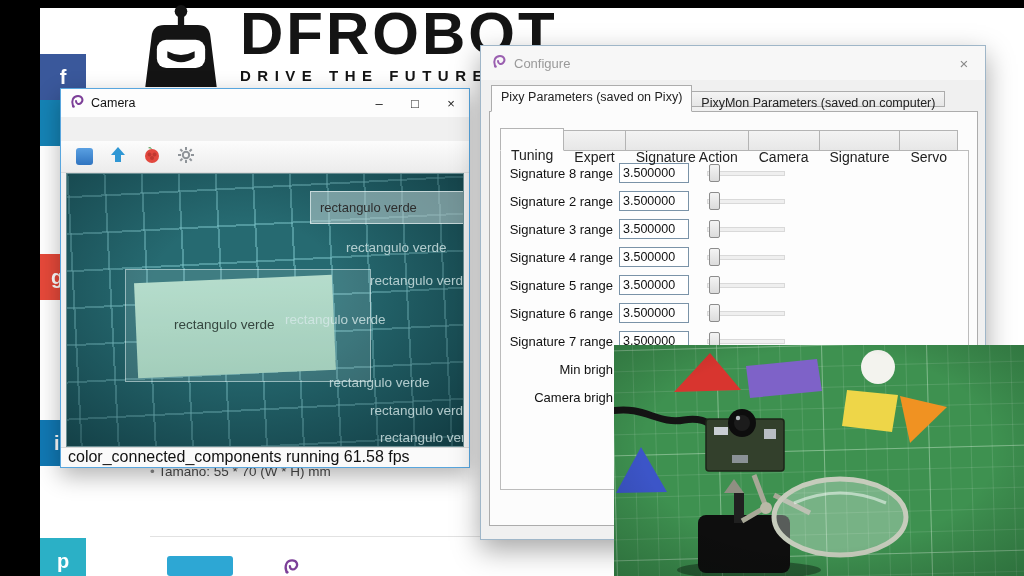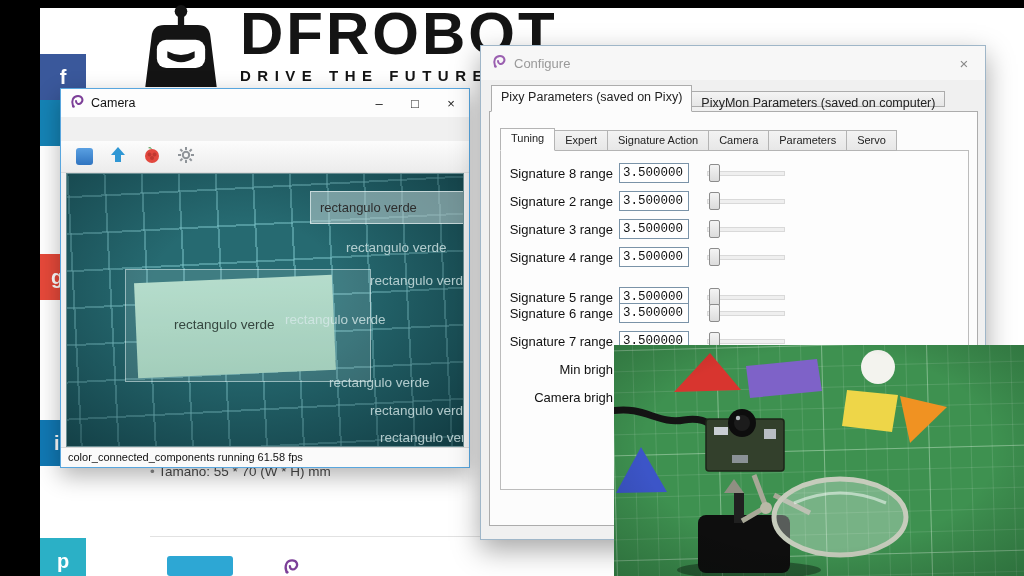--- a/index.html
+++ b/index.html
@@ -42,38 +42,38 @@
       repeating-linear-gradient(90deg, rgba(125,198,203,.5) 0 2px, transparent 2px 37px),
       repeating-linear-gradient(0deg, rgba(125,198,203,.5) 0 2px, transparent 2px 37px),
       #266a71;
     transform:rotate(-3deg)}
   #video .vignette{position:absolute;inset:0;background:radial-gradient(ellipse at 45% 42%, rgba(0,25,30,0) 30%, rgba(0,20,26,.55) 100%)}
   .green-rect{position:absolute;left:69px;top:105px;width:198px;height:95px;background:linear-gradient(#b2dcc8,#9ccab4);transform:rotate(-2.5deg)}
   .det-box{position:absolute;left:58px;top:95px;width:246px;height:113px;background:rgba(200,222,222,.16);border:1px solid rgba(240,252,252,.5)}
   .boxed-label{position:absolute;left:243px;top:17px;width:180px;height:33px;background:rgba(208,224,224,.5);border:1px solid rgba(248,255,255,.6);color:#2d2d2d;font-size:13px;line-height:31px;padding-left:9px;white-space:nowrap}
   .object-label{position:absolute;left:107px;top:143px;color:#35463f;font-size:13.5px;white-space:nowrap}
   .ghost-label{position:absolute;color:rgba(214,233,233,.8);font-size:13.5px;white-space:nowrap}
-  #pixymon .statusbar{position:absolute;left:0;bottom:0;right:0;height:20px;background:#fafafa;border-top:1px solid #d8d8d8;font-size:11px;color:#111;line-height:18px;padding-left:7px}
+  #pixymon .statusbar{position:absolute;left:0;bottom:0;right:0;height:20px;background:#fafafa;border-top:1px solid #d8d8d8;font-size:16px;color:#111;line-height:18px;padding-left:7px}
 
   
   #configure{left:480px;top:45px;width:506px;height:495px;background:#f0f0f0;border:1px solid #9fb6c8;box-shadow:0 10px 26px rgba(0,0,0,.35);z-index:20}
   #configure .titlebar{position:absolute;left:0;top:0;right:0;height:34px;background:#f7f7f7;display:flex;align-items:center;padding-left:10px}
   #configure .title{font-size:13px;color:#9a9a9a;margin-left:7px}
   #configure .close-btn{position:absolute;right:0;top:0;width:42px;height:34px;display:flex;align-items:center;justify-content:center;color:#888;font-size:15px}
   .param-tabs{position:absolute;left:10px;top:39px;display:flex;align-items:center;height:27px;z-index:3}
   .param-tab{font-size:12.5px;padding:4px 9px 0;border:1px solid #acacac;background:linear-gradient(#f4f4f4,#e6e6e6);color:#222;margin-right:-1px;height:16px;white-space:nowrap}
   .param-tab.active{background:#fcfcfc;height:27px;border-bottom:1px solid #fcfcfc;position:relative;z-index:4}
   .outer-pane{position:absolute;left:8px;top:65px;width:489px;height:415px;background:#fcfcfc;border:1px solid #acacac}
   .section-tabs{position:absolute;left:10px;top:16px;display:flex;align-items:flex-end;height:23px;z-index:3}
-  .section-tab{font-size:11px;padding:3px 10px 0;border:1px solid #b4b4b4;background:linear-gradient(#f3f3f3,#e7e7e7);margin-right:-1px;height:21px;color:#222;white-space:nowrap}
+  .section-tab{font-size:14px;padding:18px 10px 0;border:1px solid #b4b4b4;background:linear-gradient(#f3f3f3,#e7e7e7);margin-right:-1px;height:21px;color:#222;white-space:nowrap}
   .section-tab.active{background:#fdfdfd;height:23px;border-bottom:1px solid #fdfdfd;position:relative;z-index:4}
   .inner-pane{position:absolute;left:10px;top:38px;width:469px;height:340px;background:#fdfdfd;border:1px solid #bcbcbc}
   .param-row{position:absolute;left:0;height:20px;width:100%}
   .param-label{position:absolute;left:0;top:3px;width:112px;text-align:right;font-size:13px;color:#111;white-space:nowrap}
-  .param-input{position:absolute;left:118px;top:0;width:70px;height:20px;border:1px solid #7a93a8;font-size:12.5px;font-family:Liberation Mono, monospace;padding:0 3px;background:#fff;color:#111}
+  .param-input{position:absolute;left:118px;top:0;width:70px;height:20px;border:1px solid #7a93a8;font-size:12.5px;font-family:Liberation Sans, sans-serif;padding:0 3px;background:#fff;color:#111}
   .slider{position:absolute;left:206px;top:0;width:78px;height:20px}
   .slider::before{content:"";position:absolute;left:0;right:0;top:8px;height:3px;background:#efefef;border:1px solid #d9d9d9}
   .slider-handle{position:absolute;left:2px;top:1px;width:11px;height:18px;background:linear-gradient(#f4f4f4,#dcdcdc);border:1px solid #8c8c8c;border-radius:2px}
 
   
   #photo{left:614px;top:345px;width:410px;height:231px;overflow:hidden;z-index:30}
 </style>
 </head>
 <body>
 
@@ -203,21 +203,21 @@
     <div class="param-tabs">
         <div class="param-tab active">Pixy Parameters (saved on Pixy)</div>
         <div class="param-tab">PixyMon Parameters (saved on computer)</div>
       </div>
     <div class="outer-pane">
       <div class="section-tabs">
           <div class="section-tab active">Tuning</div>
           <div class="section-tab">Expert</div>
           <div class="section-tab">Signature Action</div>
           <div class="section-tab">Camera</div>
-          <div class="section-tab">Parameters</div>
+          <div class="section-tab">Signature</div>
           <div class="section-tab">Servo</div>
         </div>
       <div class="inner-pane">
           <div class="param-row" style="top: 12px;">
             <div class="param-label">Signature 8 range</div>
             <input class="param-input" value="3.500000" style="">
             <div class="slider">
               <div class="slider-handle"></div>
             </div>
           </div>
@@ -235,21 +235,21 @@
               <div class="slider-handle"></div>
             </div>
           </div>
           <div class="param-row" style="top: 96px;">
             <div class="param-label">Signature 4 range</div>
             <input class="param-input" value="3.500000" style="">
             <div class="slider">
               <div class="slider-handle"></div>
             </div>
           </div>
-          <div class="param-row" style="top: 136px;">
+          <div class="param-row" style="top: 124px;">
             <div class="param-label">Signature 5 range</div>
             <input class="param-input" value="3.500000" style="">
             <div class="slider">
               <div class="slider-handle"></div>
             </div>
           </div>
           <div class="param-row" style="top: 152px;">
             <div class="param-label">Signature 6 range</div>
             <input class="param-input" value="3.500000" style="">
             <div class="slider">

